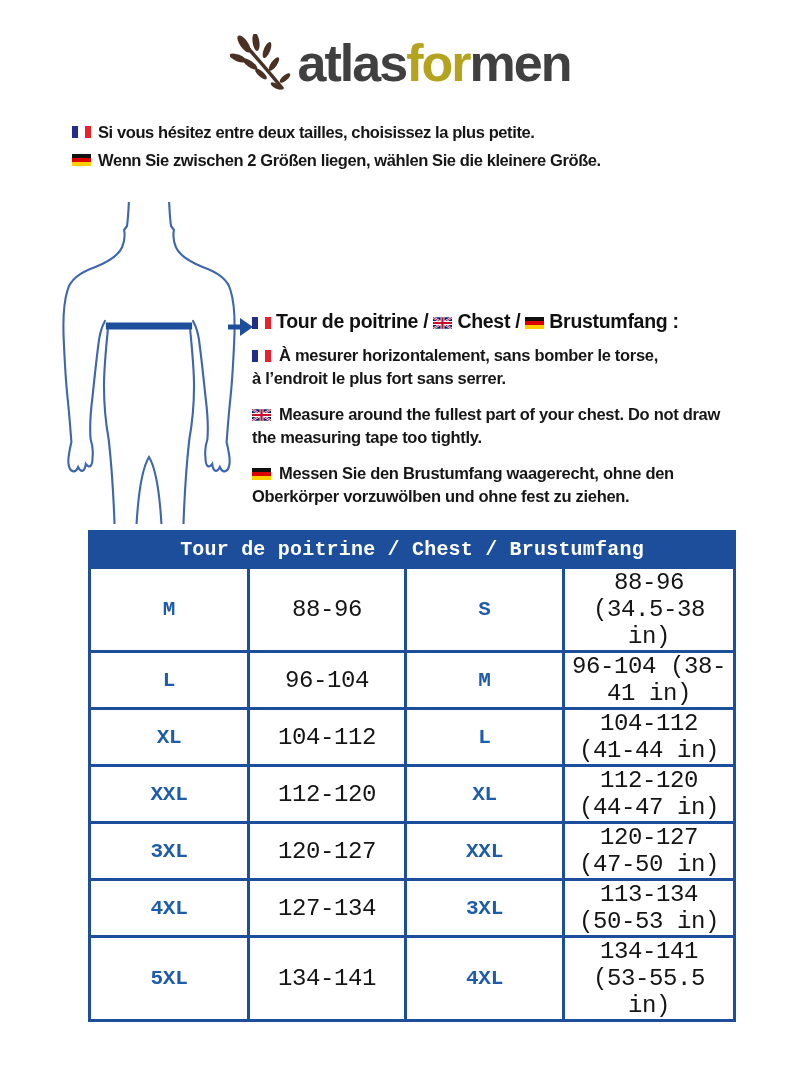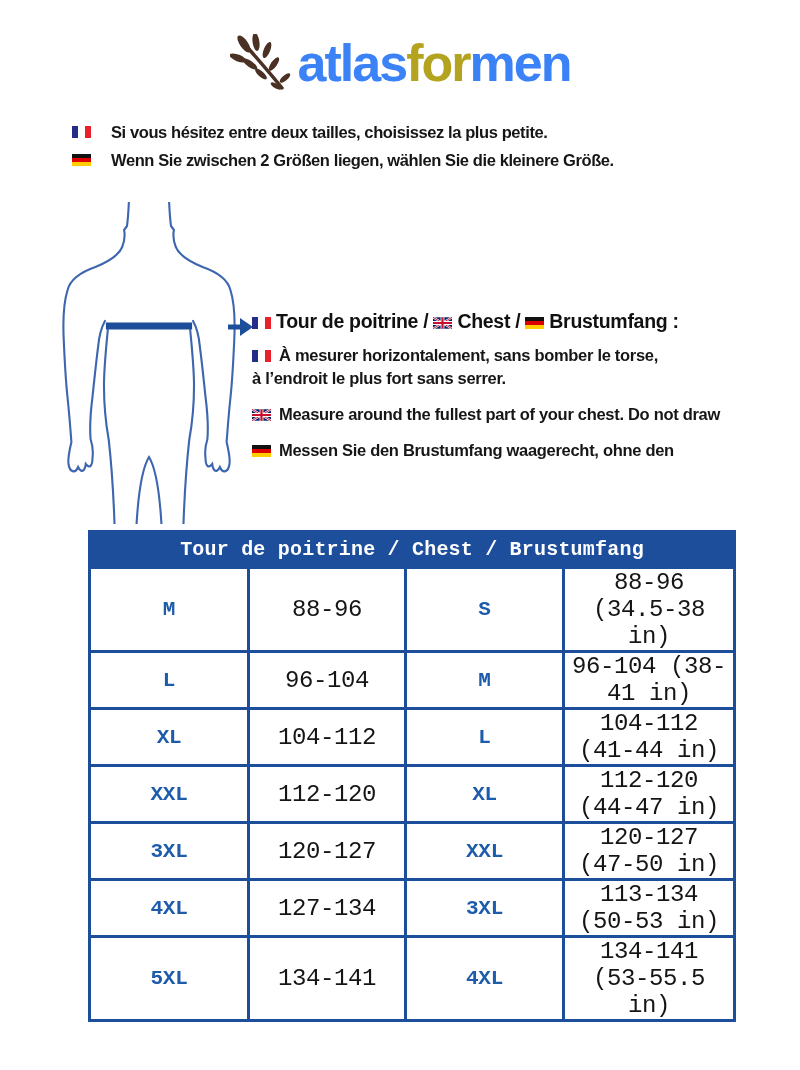--- a/index.html
+++ b/index.html
@@ -10,28 +10,28 @@
   }
   
   .logo {
     position: absolute; top: 34px; left: 0; width: 800px;
     display: flex; align-items: center; justify-content: center; gap: 6px;
   }
   .logo-word {
     font-size: 52px; font-weight: bold; letter-spacing: -2px; line-height: 1;
     white-space: nowrap;
   }
-  .logo-word .brown { color: #3b82f6; }
+  .logo-word .brown { color: #404040; }
   .logo-word .gold  { color: #b3a31e; }
   
   .advice { position: absolute; left: 72px; top: 118px; }
   .advice-line {
     font-size: 16.5px; font-weight: bold; letter-spacing: -0.4px;
     line-height: 28px; white-space: nowrap; color: #161616;
-    display: flex; align-items: center; gap: 20px;
+    display: flex; align-items: center; gap: 7px;
   }
   
   .flag { width: 19px; height: 12px; display: inline-block; flex: 0 0 auto; vertical-align: -1px; }
   .flag-fr { background: linear-gradient(90deg, #252e87 0 33.3%, #ffffff 33.3% 66.6%, #e8212d 66.6% 100%); }
   .flag-de { background: linear-gradient(180deg, #111111 0 33.3%, #dd0000 33.3% 66.6%, #ffce00 66.6% 100%); }
   .flag svg { display: block; width: 100%; height: 100%; }
   span.flag { vertical-align: -1px; }
   
   .figure { position: absolute; left: 58px; top: 202px; }
   .arrow  { position: absolute; left: 227px; top: 316px; }
@@ -137,23 +137,25 @@
     <span class="mline">à l’endroit le plus fort sans serrer.</span>
   </div>
   <div class="measure-para">
     <span class="mline"><span class="flag"><svg viewBox="0 0 60 36">
             <rect width="60" height="36" fill="#012169"></rect>
             <path d="M0,0 L60,36 M60,0 L0,36" stroke="#ffffff" stroke-width="7"></path>
             <path d="M0,0 L60,36 M60,0 L0,36" stroke="#c8102e" stroke-width="3"></path>
             <path d="M30,0 V36 M0,18 H60" stroke="#ffffff" stroke-width="12"></path>
             <path d="M30,0 V36 M0,18 H60" stroke="#c8102e" stroke-width="7"></path>
           </svg></span><span>Measure around the fullest part of your chest. Do not draw</span></span>
+    <span class="mline">the measuring tape too tightly.</span>
   </div>
   <div class="measure-para">
     <span class="mline"><span class="flag flag-de"></span><span>Messen Sie den Brustumfang waagerecht, ohne den</span></span>
+    <span class="mline">Oberkörper vorzuwölben und ohne fest zu ziehen.</span>
   </div>
 </div>
 
 <table class="size-table">
   <colgroup>
     <col style="width:159px">
       <col style="width:157px">
       <col style="width:158px">
       <col style="width:171px">
   </colgroup>

